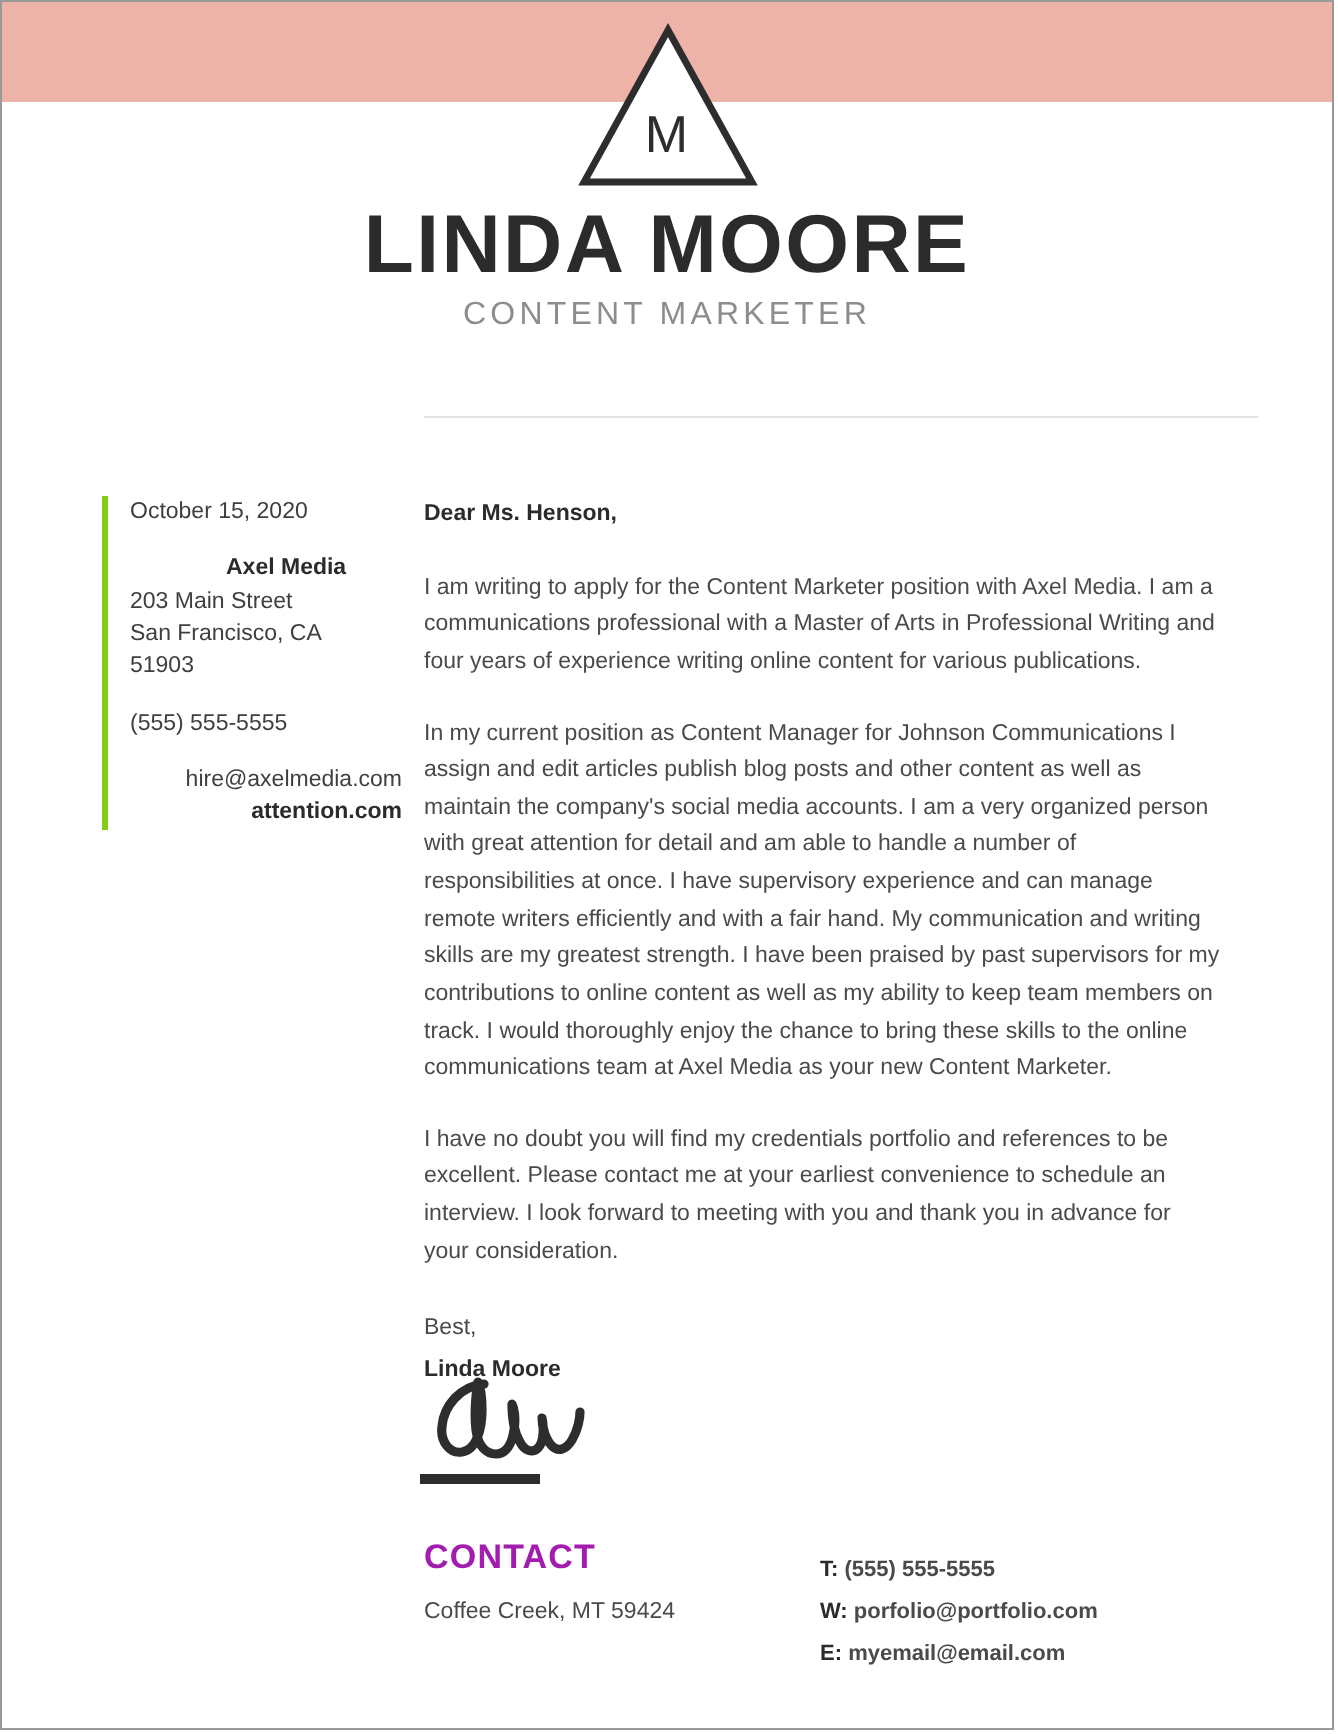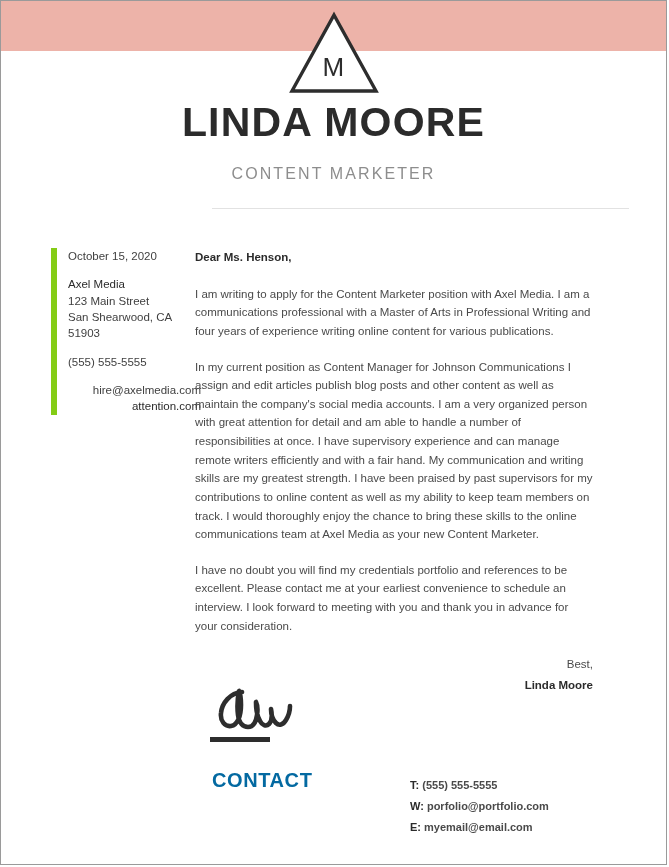--- a/index.html
+++ b/index.html
@@ -70,67 +70,66 @@
   .subtitle {
     position: absolute;
     top: 149px;
     left: 0;
     width: 100%;
     text-align: center;
     font-size: 16px;
     color: #8d8d8d;
     letter-spacing: 2.1px;
     line-height: 1;
-    margin-top: 16px;
   }
   .divider {
     position: absolute;
     top: 207px;
     left: 211px;
     width: 417px;
     height: 1px;
     background: #e2e2e2;
   }
 
   
   .sidebar {
     position: absolute;
     top: 247px;
     left: 50px;
     width: 150px;
     padding-left: 11px;
     box-sizing: border-box;
-    border-left: 6px solid #84cc16;
+    border-left: 3px solid #84cc16;
     min-height: 166px;
     font-size: 11.5px;
     color: #3f3f3f;
     line-height: 1.42;
   }
   .sidebar .blk { margin-bottom: 12px; }
   .sidebar .blk:last-child { margin-bottom: 0; text-align: right; }
-  .sidebar .bold { font-weight: normal; color: #2b2b2b; }
+  .sidebar .bold { font-weight: bold; color: #2b2b2b; margin-left: 48px; }
 
   
   .letter {
     position: absolute;
     top: 247px;
-    left: 194px;
+    left: 211px;
     width: 398px;
     font-size: 11.5px;
     color: #4a4a4a;
     line-height: 1.62;
   }
   .salutation {
     font-weight: bold;
     color: #2b2b2b;
     margin-bottom: 18px;
   }
   .para { margin-bottom: 17px; }
   .para:last-child { margin-bottom: 0; }
-  .closing { margin-top: 20px; text-align: right; }
+  .closing { margin-top: 20px; }
   .closing .signoff { color: #4a4a4a; }
   .closing .signer {
     font-weight: bold;
     color: #2b2b2b;
     margin-top: 2px;
   }
 
   
   .signature {
     position: absolute;
@@ -149,23 +148,23 @@
   
   .footer {
     position: absolute;
     top: 768px;
     left: 211px;
     width: 400px;
     display: flex;
   }
   .footer-left { width: 198px; }
   .footer-heading {
-    font-size: 20px;
-    font-weight: bold;
-    color: #0369a1;
+    font-size: 17px;
+    font-weight: bold;
+    color: #a21caf;
     letter-spacing: 0.6px;
     margin-bottom: 9px;
   }
   .footer-addr {
     font-size: 11.5px;
     color: #4a4a4a;
     line-height: 1.45;
   }
   .footer-right {
     padding-top: 6px;
@@ -191,22 +190,22 @@
   </div>
 
   <div class="name">LINDA MOORE</div>
   <div class="subtitle">CONTENT MARKETER</div>
   <div class="divider"></div>
 
   <div class="sidebar">
     <div class="blk">October 15, 2020</div>
     <div class="blk">
       <div class="bold">Axel Media</div>
-      <div>123 Main Street</div>
-      <div>San Shearwood, CA</div>
+      <div>203 Main Street</div>
+      <div>San Francisco, CA</div>
       <div>51903</div>
     </div>
     <div class="blk">(555) 555-5555</div>
     <div class="blk">
       <div>hire@axelmedia.com</div>
       <div class="bold">attention.com</div>
     </div>
   </div>
 
   <div class="letter">
@@ -226,20 +225,21 @@
         <path d="M32 5 C20 6, 12 16, 11 26 C10 34, 15 40, 21 39 C28 38, 31 28, 31 18 C31 11, 30 6, 29 4 C28 9, 27 20, 28 28 C29 36, 33 40, 38 40 C43 40, 46 35, 47 28 C48 22, 47 17, 46 15 C46 21, 47 29, 50 34 C52 38, 56 40, 59 37 C62 34, 62 27, 61 22 C61 27, 63 33, 66 36 C69 39, 73 38, 76 33 C79 28, 80 22, 80 19"></path>
       </g>
     </svg>
     <div class="sig-rule"></div>
   </div>
 
   <div class="footer">
     <div class="footer-left">
       <div class="footer-heading">CONTACT</div>
       <div class="footer-addr">
+        <div>Coffee Creek, MT 59424</div>
       </div>
     </div>
     <div class="footer-right">
       <div>
         <b>T:</b>
         <span>(555) 555-5555</span>
       </div>
       <div>
         <b>W:</b>
         <span>porfolio@portfolio.com</span>

